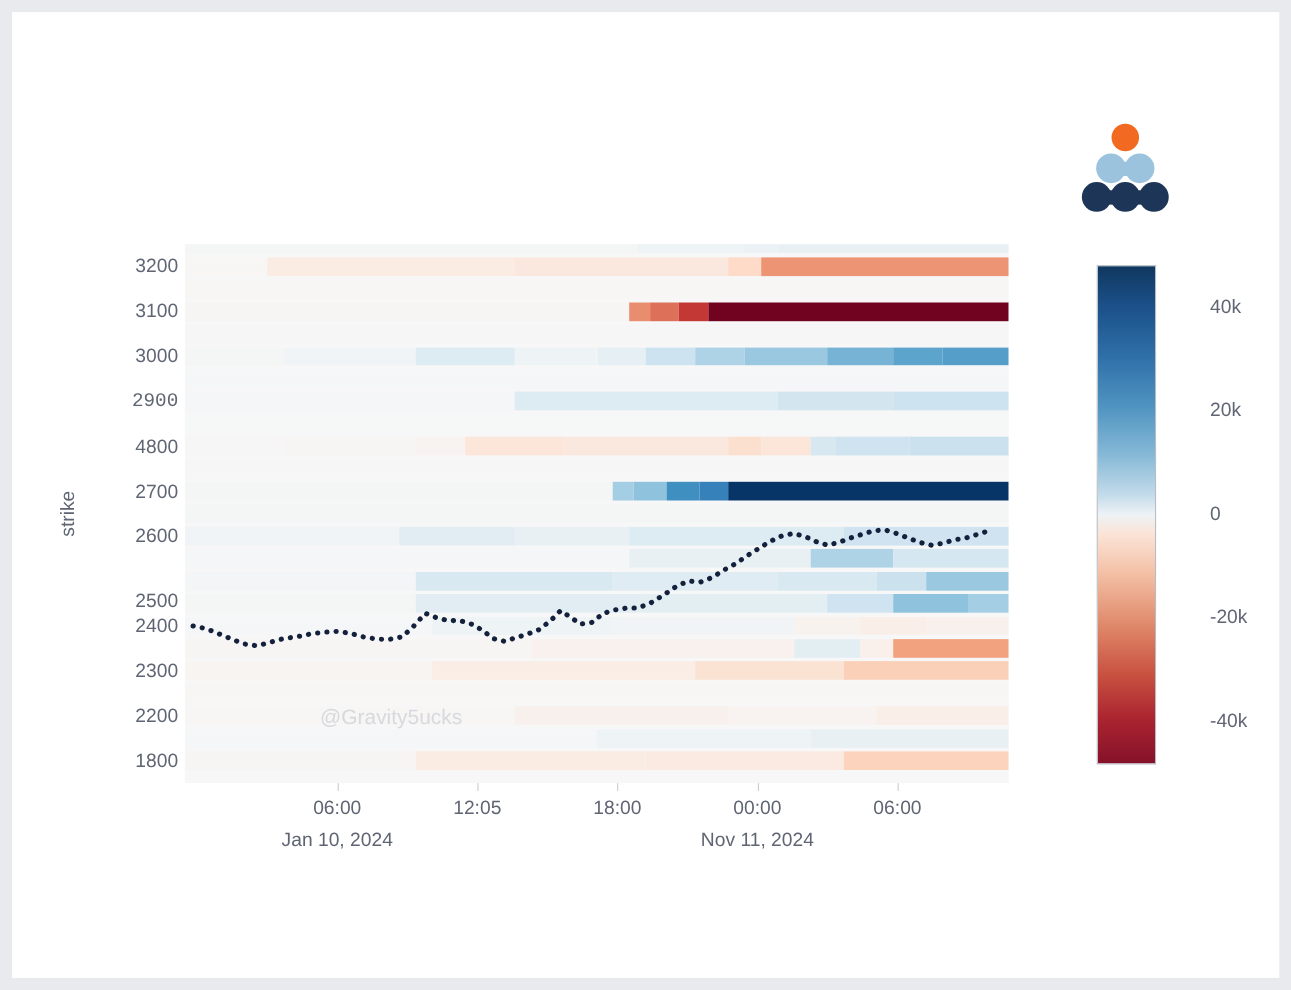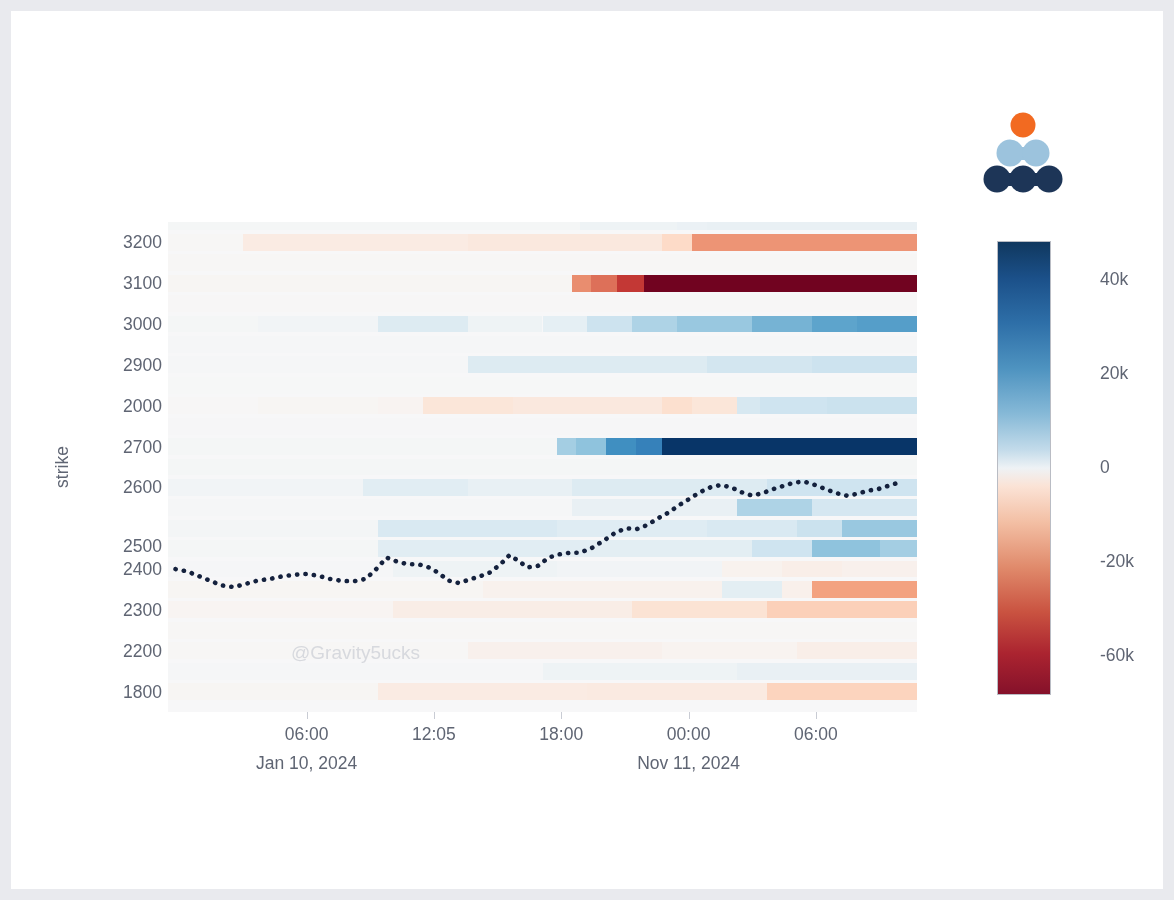--- a/index.html
+++ b/index.html
@@ -257,22 +257,22 @@
   <svg id="priceline" viewBox="0 0 749 490" width="749" height="490">
       <path d="M7.5 347.1L19.5 349.5L31.5 354.4L43.4 359.3L53.9 363.4L65.9 365.1L77.9 361.8L89.9 358.5L101.9 356.9L113.8 354.4L125.8 352.8L137.8 352.0L149.8 353.6L161.8 356.9L173.8 358.9L185.8 359.3L197.7 356.9L208.2 347.1L218.7 335.6L229.2 339.7L239.7 342.2L250.2 342.2L260.7 345.4L271.1 351.2L280.1 358.5L290.6 361.0L301.1 357.7L311.6 354.4L322.1 350.4L332.6 342.2L341.5 333.2L350.5 338.9L359.5 345.4L370.0 343.8L380.5 335.6L391.0 332.4L401.5 330.8L412.0 330.8L423.9 325.9L435.9 318.5L447.9 310.3L458.4 306.3L468.9 307.1L479.4 303.0L489.8 296.4L500.3 290.7L510.8 283.4L521.3 276.9L531.8 270.3L542.3 265.4L552.8 263.0L563.2 265.4L573.7 270.3L584.2 273.6L594.7 271.1L605.2 267.1L615.7 263.8L626.2 260.5L636.6 259.7L647.1 263.0L657.6 267.1L668.1 271.1L678.6 273.6L689.1 271.9L699.6 268.7L710.1 267.1L720.5 263.8L731.0 260.5" fill="none" stroke="#14213d" stroke-width="4.6" stroke-linecap="round" stroke-dasharray="0.2 8.2"></path>
     </svg>
 
   <div id="watermark">@Gravity5ucks</div>
 
   <div id="ylabels">
       <div class="ylab" style="top: 231.417px;">3200</div>
       <div class="ylab" style="top: 272.25px;">3100</div>
       <div class="ylab" style="top: 313.083px;">3000</div>
-      <div class="ylab" style="top: 353.917px;">2900</div>
-      <div class="ylab" style="top: 394.75px;">2000</div>
+      <div class="ylab" style="top: 353.917px; font-family: Liberation Mono, monospace;">2900</div>
+      <div class="ylab" style="top: 394.75px;">4800</div>
       <div class="ylab" style="top: 435.583px;">2700</div>
       <div class="ylab" style="top: 476.417px;">2600</div>
       <div class="ylab" style="top: 535px;">2500</div>
       <div class="ylab" style="top: 558.083px;">2400</div>
       <div class="ylab" style="top: 598.917px;">2300</div>
       <div class="ylab" style="top: 639.75px;">2200</div>
       <div class="ylab" style="top: 680.583px;">1800</div>
     </div>
   <div id="yaxis-title">strike</div>
 
@@ -290,16 +290,16 @@
       <div class="xdate" style="left: 295.565px;">Jan 10, 2024</div>
       <div class="xdate" style="left: 677.555px;">Nov 11, 2024</div>
     </div>
 
   <div id="cbar"></div>
   <div id="cbticks">
       <div class="cbtick" style="top: 267.667px;">40k</div>
       <div class="cbtick" style="top: 361.833px;">20k</div>
       <div class="cbtick" style="top: 456px;">0</div>
       <div class="cbtick" style="top: 550.167px;">-20k</div>
-      <div class="cbtick" style="top: 644.333px;">-60k</div>
+      <div class="cbtick" style="top: 644.333px;">-40k</div>
     </div>
 
 </div>
 
 </body></html>

